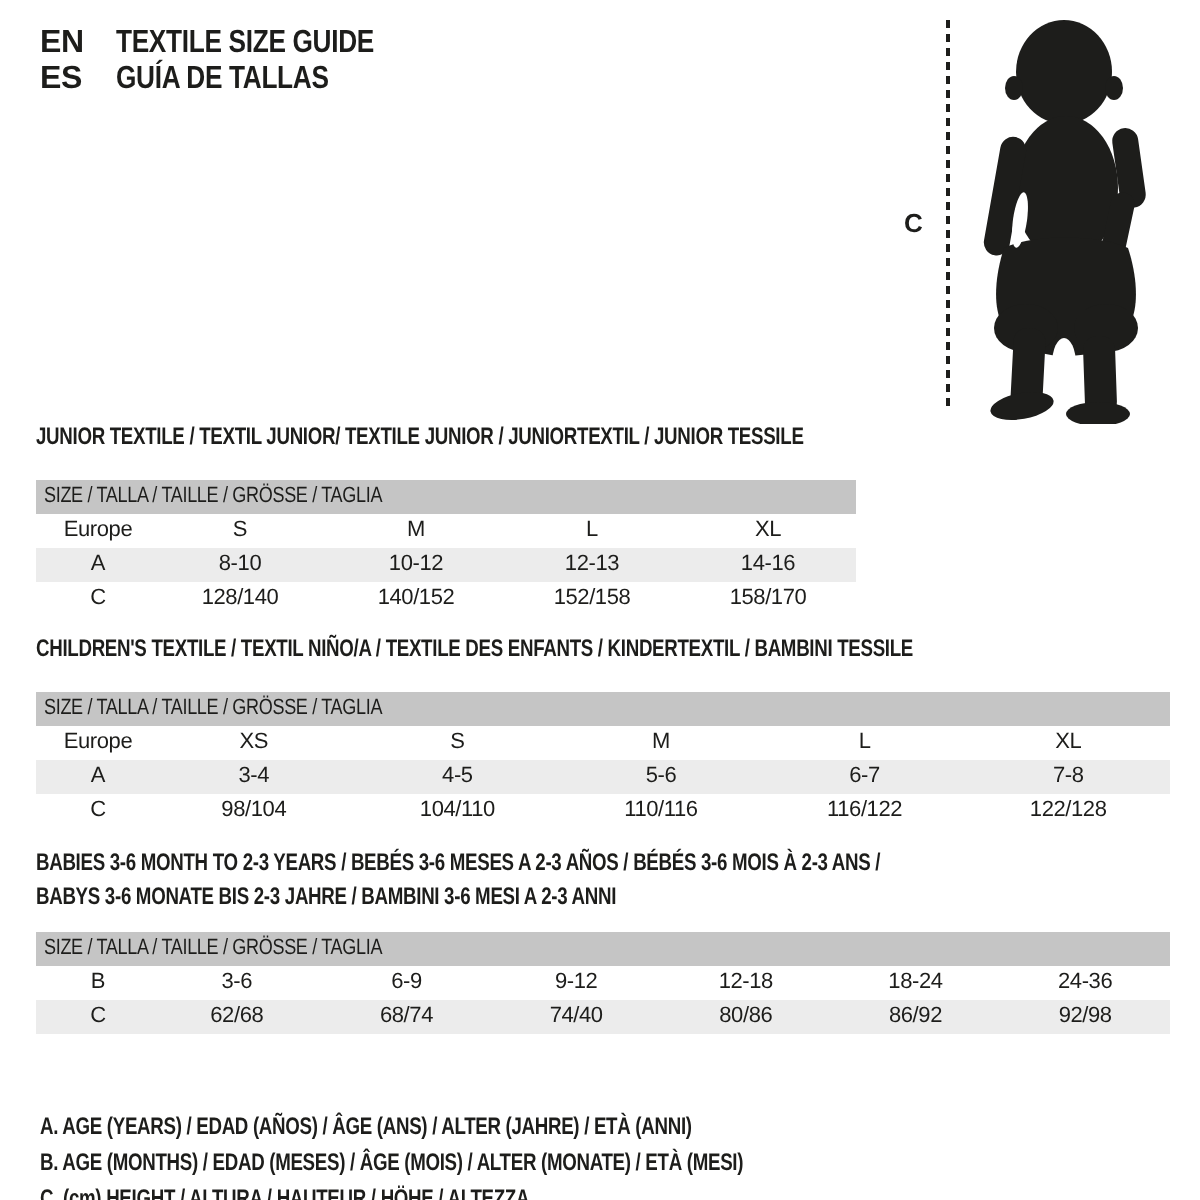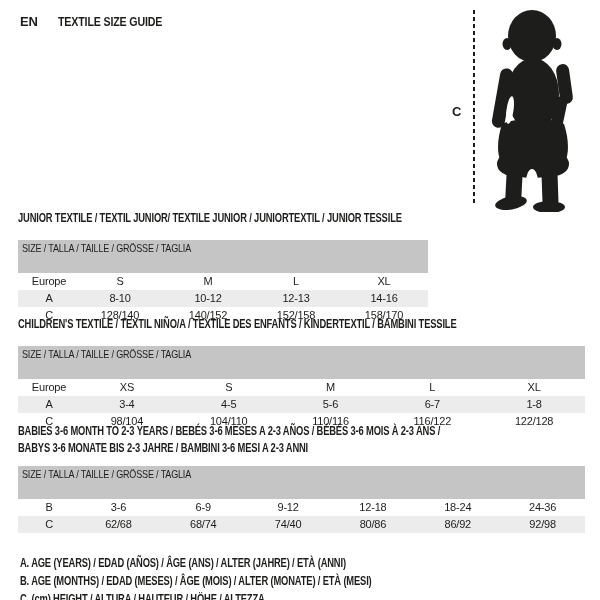--- a/index.html
+++ b/index.html
@@ -2,34 +2,34 @@
 <html><head>
 <meta charset="utf-8">
 <style>
   html,body{margin:0;padding:0;background:#fff;}
   .canvas{
     position:relative;width:600px;height:600px;background:#fff;overflow:hidden;
     font-family:"Liberation Sans",sans-serif;color:#1d1d1b;
   }
   
   .lang-list{position:absolute;left:20px;top:13px;}
-  .lang-row{display:flex;height:18px;line-height:18px;font-weight:bold;font-size:13px;}
+  .lang-row{display:flex;height:18px;line-height:18px;font-weight:bold;font-size:16px;}
   .lang-code{width:38px;letter-spacing:-0.2px;}
   .lang-label{letter-spacing:-0.2px;transform:scaleX(0.82);transform-origin:left center;white-space:nowrap;}
   
   .fig-line{position:absolute;left:473px;top:10px;width:2px;height:196px;
     background:repeating-linear-gradient(to bottom,#1d1d1b 0 4px,transparent 4px 7px);}
   .fig-c{position:absolute;left:452px;top:104px;font-weight:bold;font-size:13px;}
   .fig-svg{position:absolute;left:480px;top:6px;width:106px;height:206px;}
   
   .ttitle{position:absolute;left:18px;font-weight:bold;font-size:12px;letter-spacing:-0.2px;
     transform:scaleX(0.78);transform-origin:left top;white-space:nowrap;line-height:17px;}
   .tgrid{position:absolute;left:18px;}
   .t1{width:410px;} .t2{width:567px;} .t3{width:567px;}
-  .band{background:#c5c5c5;height:33px;line-height:17px;font-size:11px;padding-left:4px;}
+  .band{background:#c5c5c5;height:17px;line-height:17px;font-size:11px;padding-left:4px;}
   .band span{display:inline-block;transform:scaleX(0.82);transform-origin:left center;white-space:nowrap;letter-spacing:-0.2px;}
   .trow{display:grid;height:17px;line-height:17px;font-size:11px;letter-spacing:-0.2px;}
   .t1 .trow{grid-template-columns:58px repeat(4,1fr);}
   .t2 .trow{grid-template-columns:58px repeat(5,1fr);}
   .t3 .trow{grid-template-columns:58px repeat(6,1fr);}
   .tcell{text-align:center;}
   .tcell.rowlabel{text-align:center;padding-left:4px;}
   .trow.shaded{background:#ececec;}
   
   .footnotes{position:absolute;left:20px;top:554px;}
@@ -38,20 +38,24 @@
 </style>
 </head>
 <body>
 
 <div class="canvas">
 
   <div class="lang-list">
     <div class="lang-row">
       <span class="lang-code">EN</span>
       <span class="lang-label">TEXTILE SIZE GUIDE</span>
+    </div>
+    <div class="lang-row">
+      <span class="lang-code">ES</span>
+      <span class="lang-label">GUÍA DE TALLAS</span>
     </div>
   </div>
 
   <div class="fig-line"></div>
   <div class="fig-c">C</div>
   <svg class="fig-svg" viewBox="0 0 106 206" aria-hidden="true">
     <g fill="#1d1d1b">
       <ellipse cx="52" cy="30" rx="24" ry="26"></ellipse>
       <ellipse cx="27" cy="38" rx="4.5" ry="6"></ellipse>
       <ellipse cx="77" cy="38" rx="4.5" ry="6"></ellipse>
@@ -116,21 +120,21 @@
           <div class="tcell">M</div>
           <div class="tcell">L</div>
           <div class="tcell">XL</div>
         </div>
         <div class="trow shaded">
           <div class="tcell rowlabel">A</div>
           <div class="tcell">3-4</div>
           <div class="tcell">4-5</div>
           <div class="tcell">5-6</div>
           <div class="tcell">6-7</div>
-          <div class="tcell">1-8</div>
+          <div class="tcell">7-8</div>
         </div>
         <div class="trow">
           <div class="tcell rowlabel">C</div>
           <div class="tcell">98/104</div>
           <div class="tcell">104/110</div>
           <div class="tcell">110/116</div>
           <div class="tcell">116/122</div>
           <div class="tcell">122/128</div>
         </div>
       </div>

